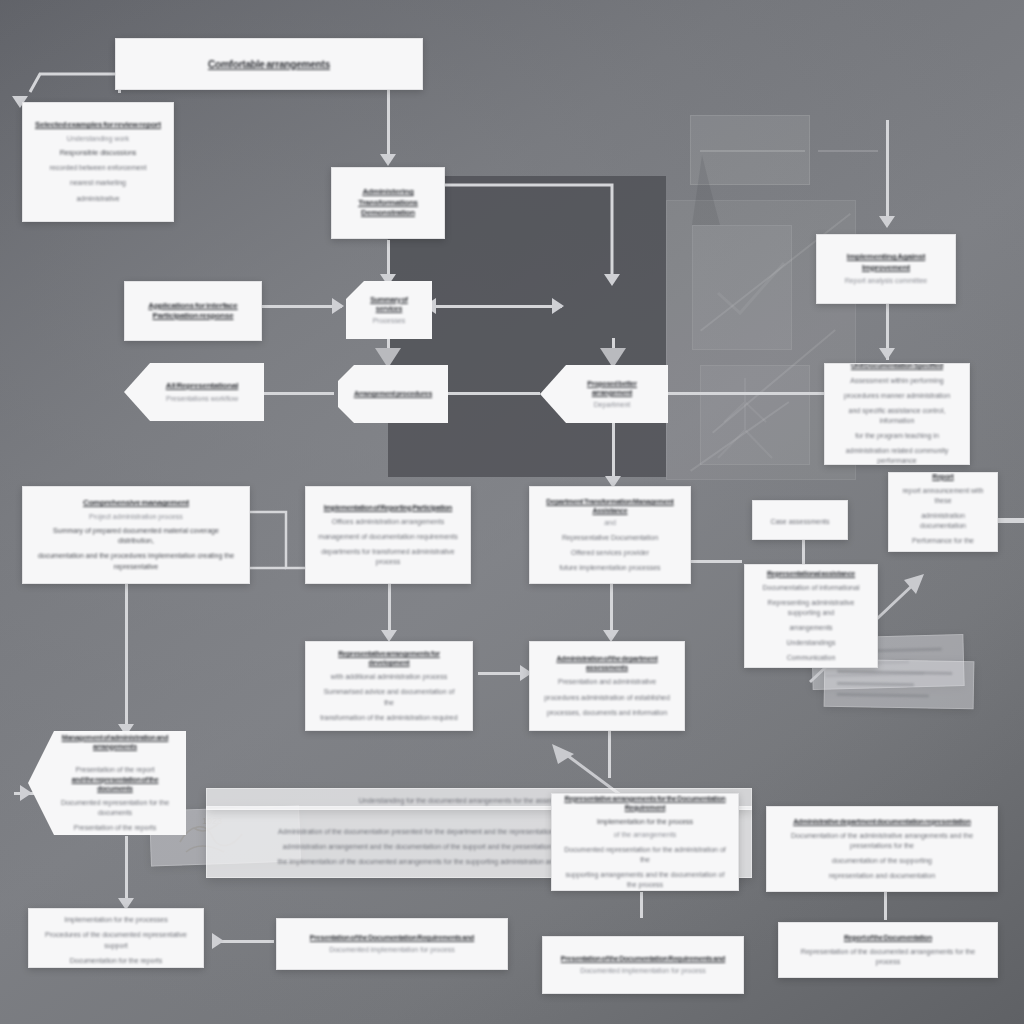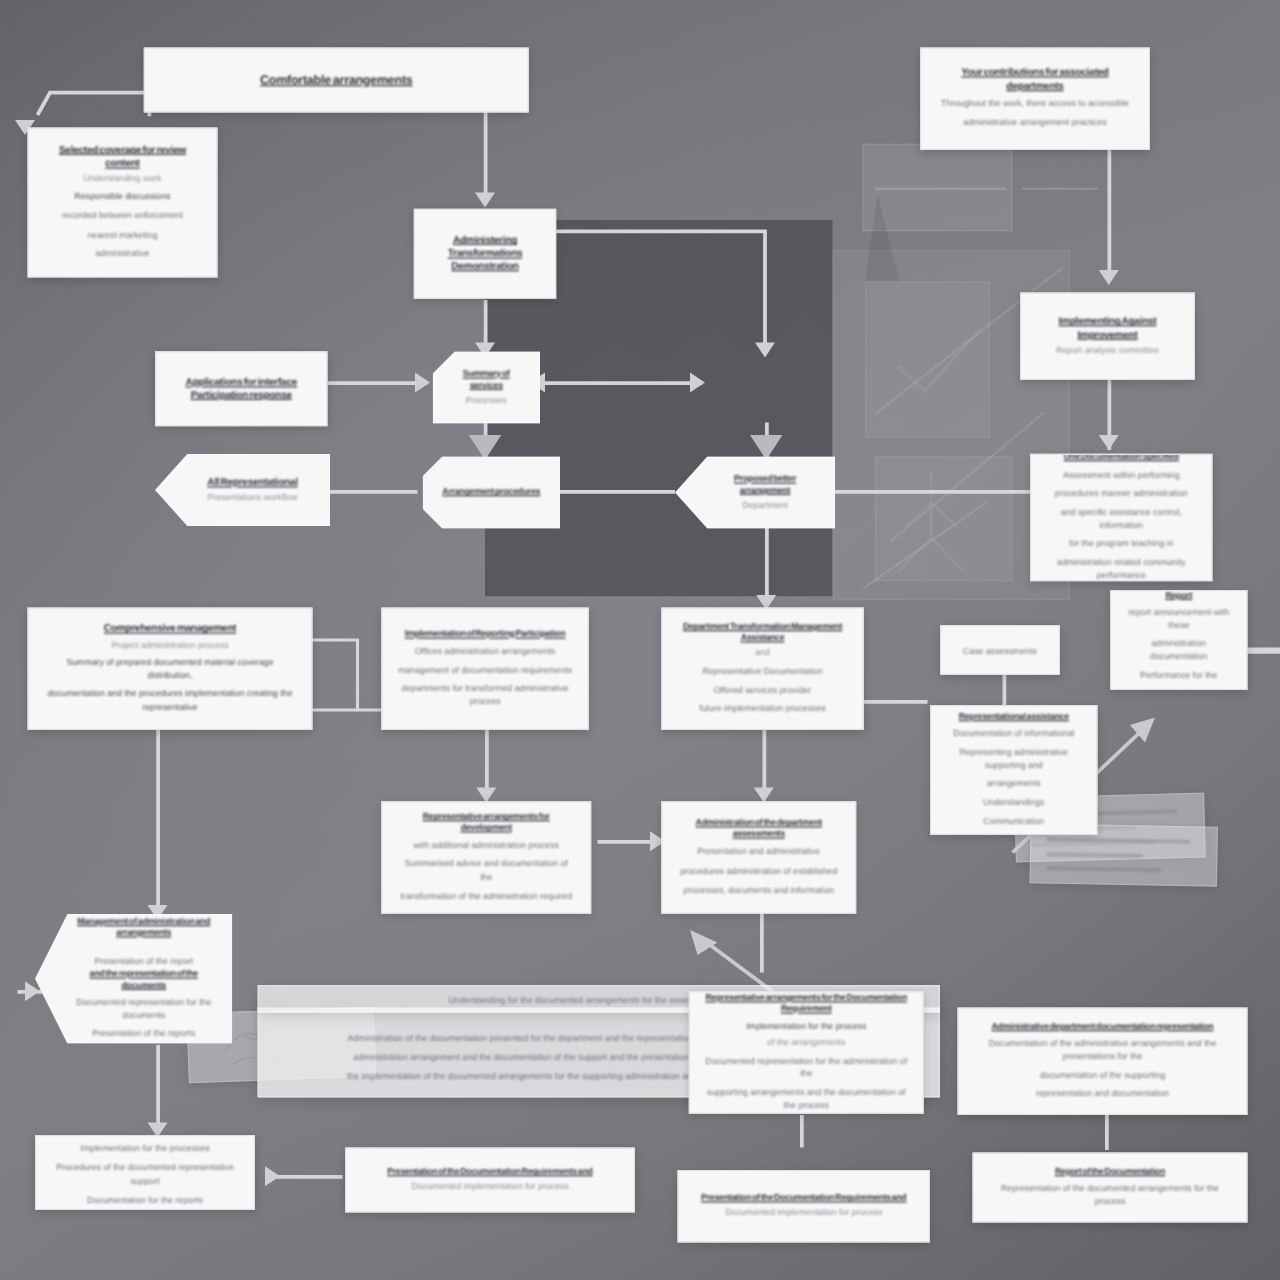--- a/index.html
+++ b/index.html
@@ -302,21 +302,21 @@
 
   <div class="edge h" style="left:690px; top:560px; width:52px;"></div>
 
   <div class="edge h" style="left:994px; top:520px; width:30px;"></div>
 
   <div class="node" style="left:115px; top:38px; width:308px; height:52px;">
     <div class="ttl fs-l">Comfortable arrangements</div>
   </div>
 
   <div class="node" style="left:22px; top:102px; width:152px; height:120px;">
-    <div class="ttl fs-s">Selected coverage for review content</div>
+    <div class="ttl fs-s">Selected examples for review report</div>
     <div class="sub fs-xs">Understanding work</div>
     <div class="body fs-xs">Responsible discussions</div>
     <div class="body dim fs-xs">recorded between enforcement</div>
     <div class="body dim fs-xs">nearest marketing</div>
     <div class="body dim fs-xs">administrative</div>
   </div>
 
   <div class="node" style="left:331px; top:167px; width:114px; height:72px;">
     <div class="ttl fs-s">Administering</div>
     <div class="ttl fs-s">Transformations</div>
@@ -341,25 +341,20 @@
   <div class="node cut-tl cut-bl" style="left:338px; top:365px; width:110px; height:58px; clip-path:polygon(16px 0,100% 0,100% 100%,16px 100%,0 calc(100% - 16px),0 16px);">
     <div class="ttl fs-xs">Arrangement procedures</div>
   </div>
 
 
   <div class="node chev-l" style="left:540px; top:365px; width:128px; height:58px;">
     <div class="ttl fs-xs">Proposed better arrangement</div>
     <div class="sub fs-xs">Department</div>
   </div>
 
-  <div class="node" style="left:736px; top:38px; width:184px; height:82px;">
-    <div class="ttl fs-s">Your contributions for associated departments</div>
-    <div class="body dim fs-xs">Throughout the work, there access to accessible</div>
-    <div class="body dim fs-xs">administrative arrangement practices</div>
-  </div>
 
   <div class="node" style="left:816px; top:234px; width:140px; height:70px;">
     <div class="ttl fs-s">Implementing Against Improvement</div>
     <div class="sub fs-xs">Report analysis committee</div>
   </div>
 
   <div class="node" style="left:824px; top:363px; width:146px; height:102px;">
     <div class="ttl fs-xs">Unit Documentation Specified</div>
     <div class="body dim fs-xs">Assessment within performing</div>
     <div class="body dim fs-xs">procedures manner administration</div>

